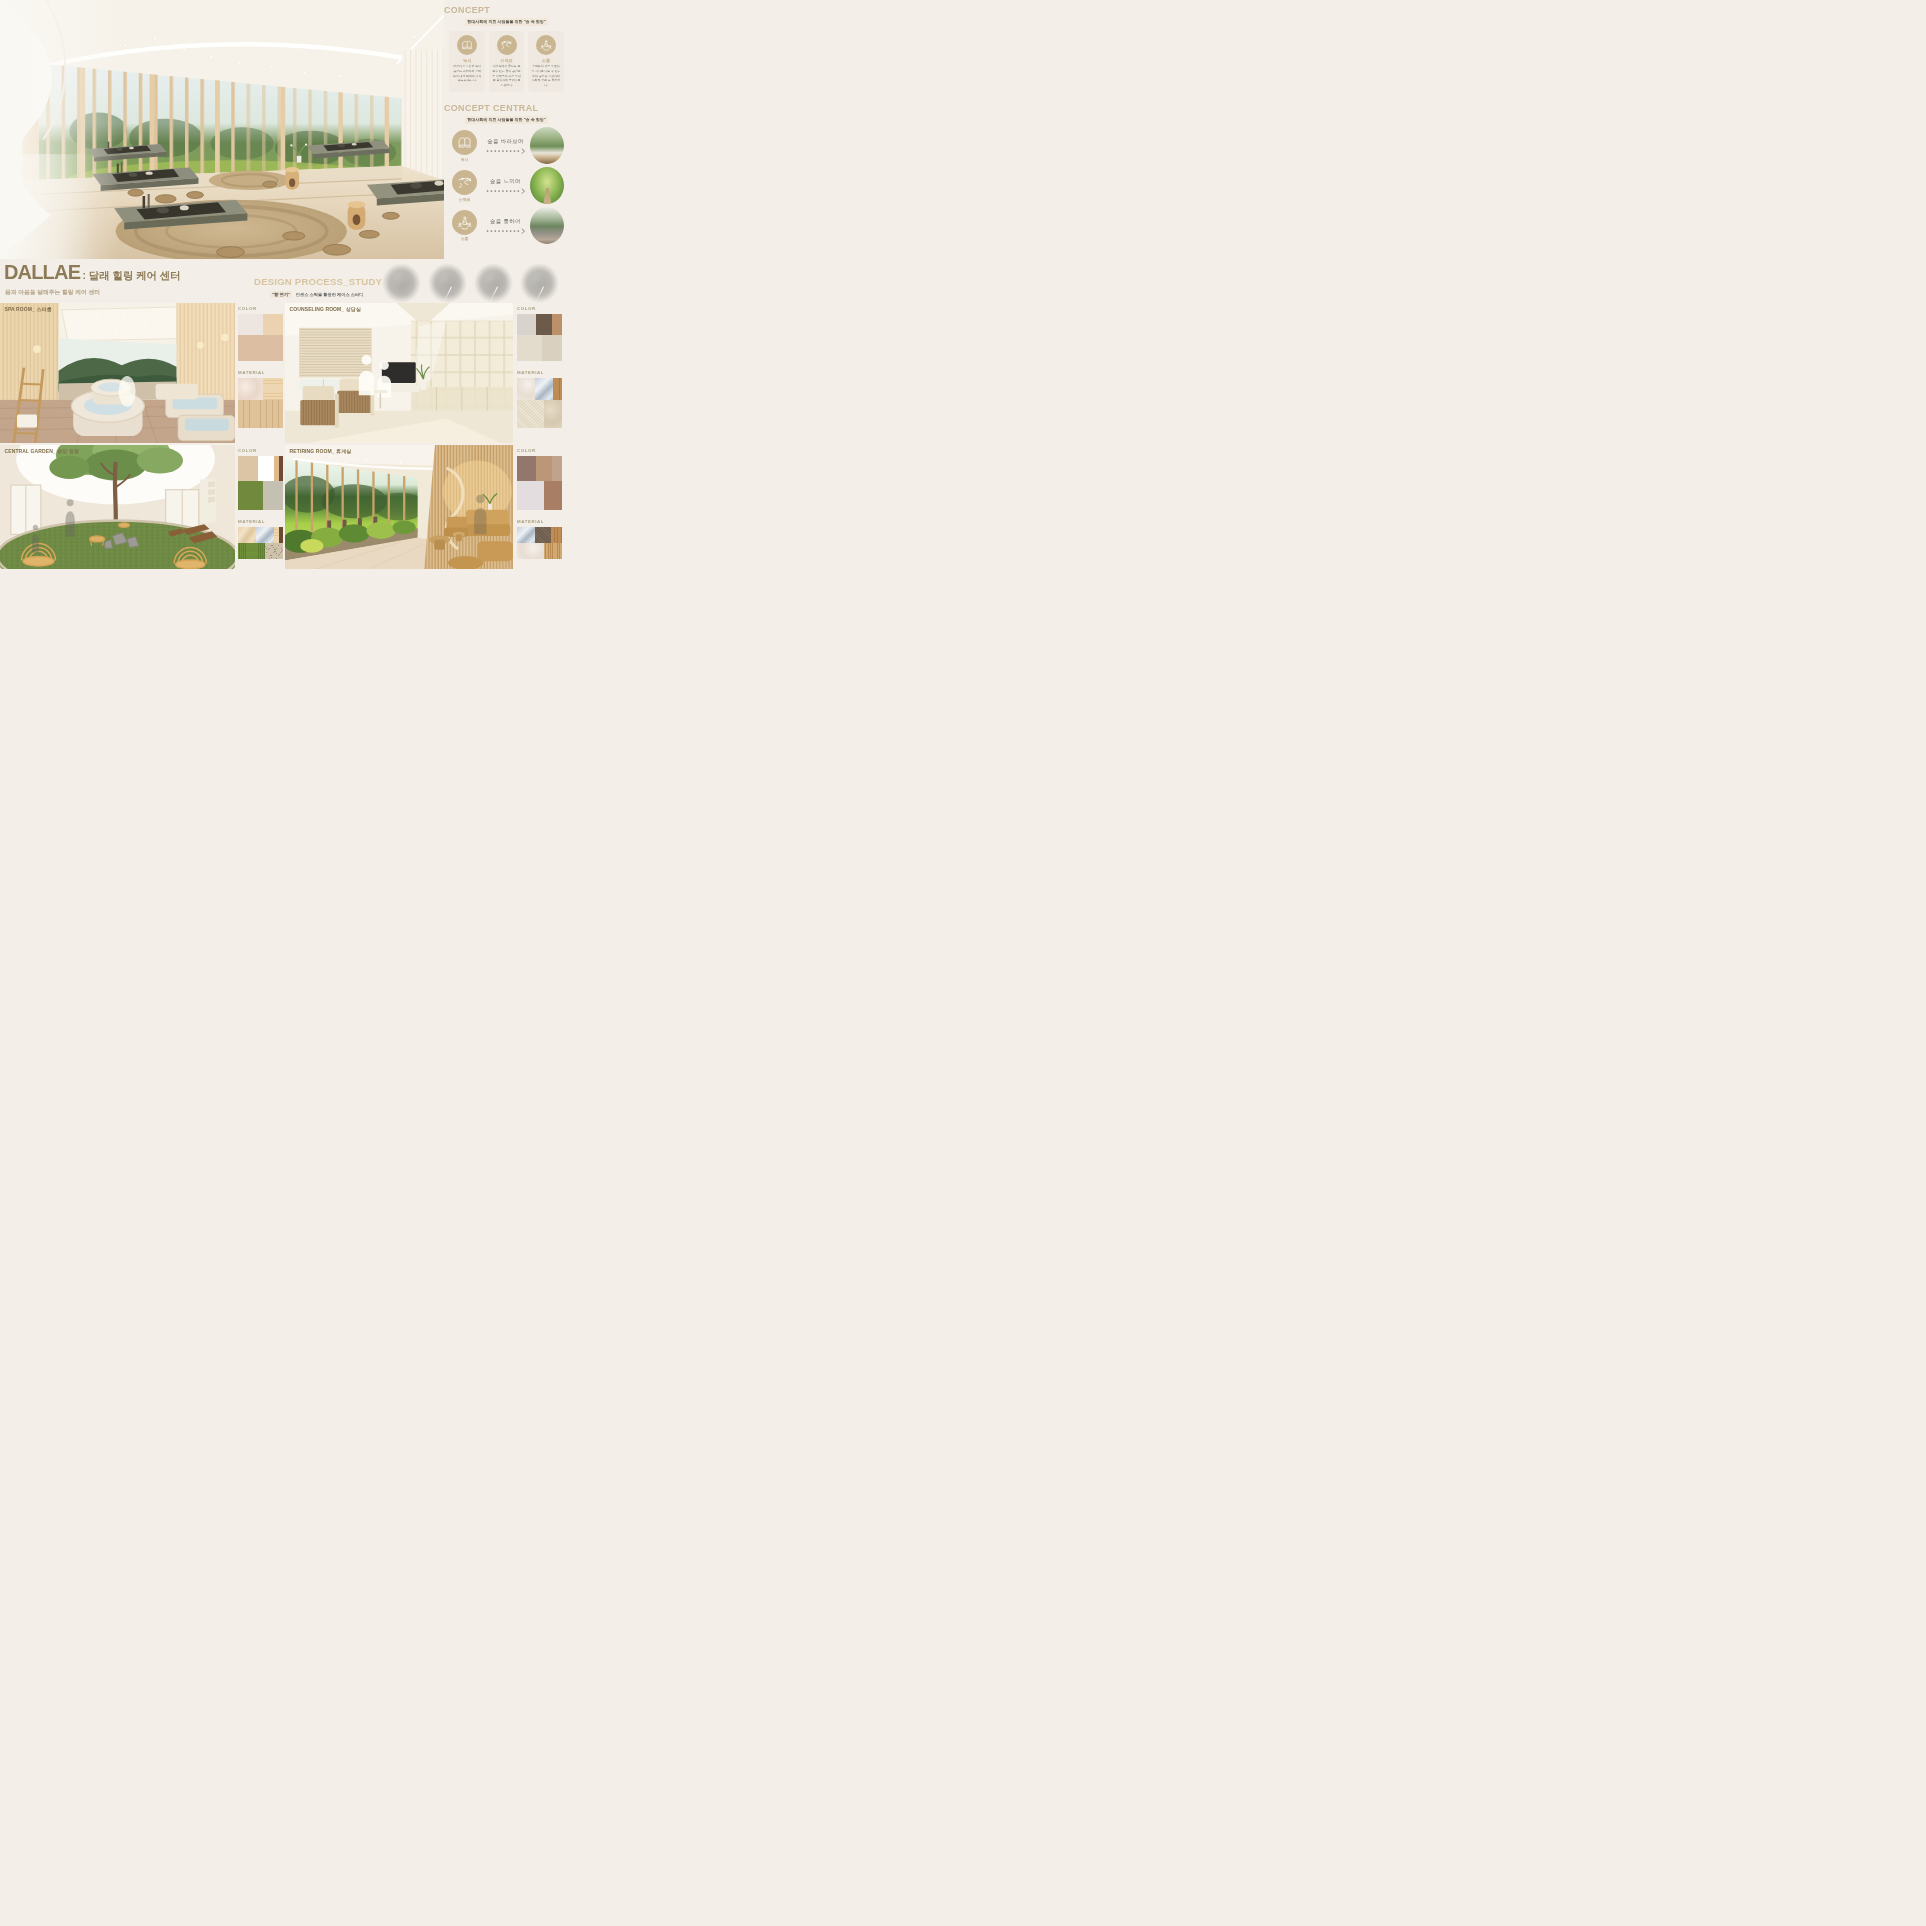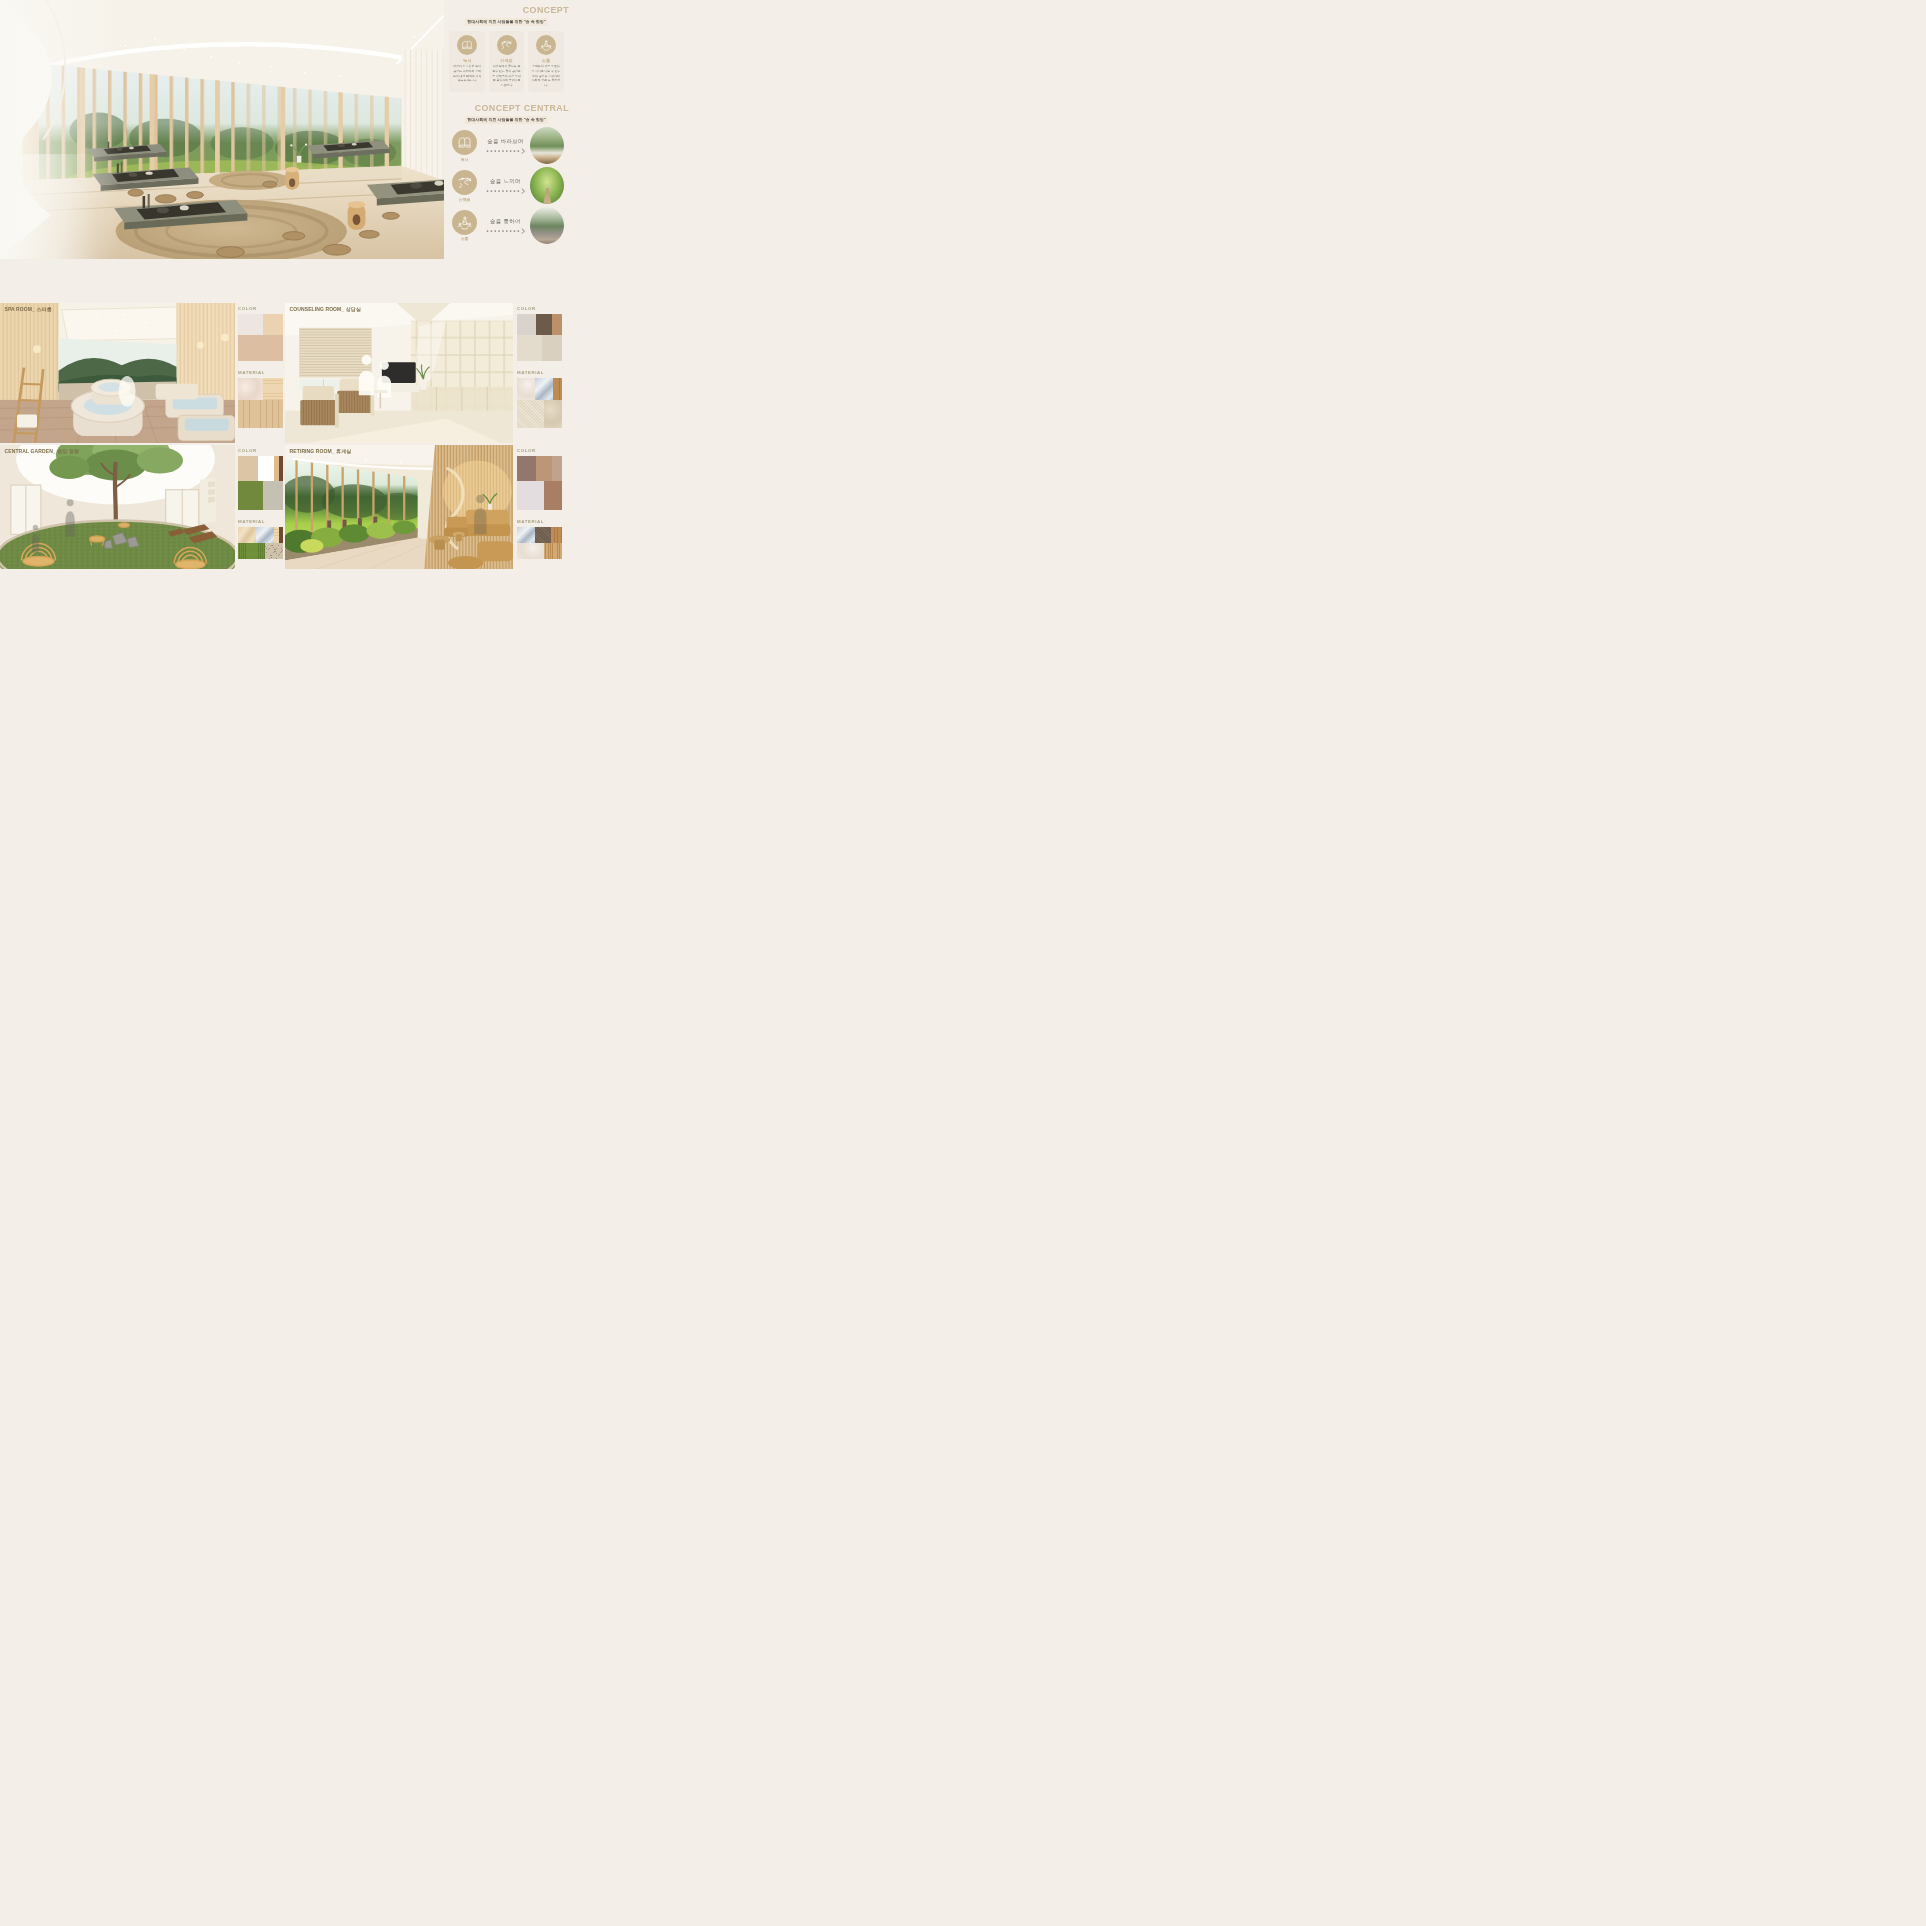--- a/index.html
+++ b/index.html
@@ -12,21 +12,21 @@
   }
   .page{position:absolute;inset:0;}
 
   
   .hero{position:absolute;left:0;top:0;width:444px;height:259px;}
   .hero svg{display:block;width:100%;height:100%;}
 
   
   .side{position:absolute;left:444px;top:0;width:125px;height:259px;}
   .sec-title{
-    text-align:right;font-weight:bold;font-size:8.9px;letter-spacing:0.4px;
+    text-align:left;font-weight:bold;font-size:8.9px;letter-spacing:0.4px;
     color:#C9B796;margin:0;
   }
   .concept .sec-title{padding-top:5px;}
   .hl-wrap{display:flex;justify-content:center;margin-top:2.7px;}
   .hl{
     background:#F1E8D9;color:#55534E;font-weight:bold;font-size:4px;
     padding:1.5px 2.7px;letter-spacing:0;white-space:nowrap;
   }
   .cards{display:flex;gap:3.9px;padding:0 5.4px;margin-top:5px;}
   .card{
@@ -461,20 +461,36 @@
                 <circle cx="84" cy="8" r="2.3"></circle>
               </g>
             <path d="M93,2 L100,8 L93,14" stroke="#8a8a86" stroke-width="2.6" fill="none"></path>
           </svg>
         </div>
         <div class="pphoto pp-glass-forest-lounge"></div>
       </div>
     </section>
   </aside>
 
+  <div class="titleband">
+    <div class="dallae">
+      <span class="en">DALLAE</span>
+      <span class="kr">: 달래 힐링 케어 센터</span>
+    </div>
+    <div class="dallae-sub">몸과 마음을 달래주는 힐링 케어 센터</div>
+    <div class="dps">DESIGN PROCESS_STUDY</div>
+    <div class="dps-sub">
+      <span class="tag">"향 연기"</span>
+      <span class="txt">인센스 스틱을 활용한 케이스 스터디</span>
+    </div>
+    <div class="smoke" style="left:382px;top:3.9px;"></div>
+    <div class="smoke stick" style="left:428px;top:3.9px;"></div>
+    <div class="smoke stick" style="left:474px;top:3.9px;"></div>
+    <div class="smoke stick" style="left:520px;top:3.9px;"></div>
+  </div>
 
   <div class="room room-spa">
     <svg viewBox="0 0 610 364" preserveAspectRatio="none">
       <defs>
         <pattern id="spaSlat" width="10" height="8" patternUnits="userSpaceOnUse">
           <rect width="10" height="8" fill="#ecd6ae"></rect>
             <rect x="7" width="2" height="8" fill="#d8ba8e"></rect>
         </pattern>
         <pattern id="spaSlatR" width="10" height="8" patternUnits="userSpaceOnUse">
           <rect width="10" height="8" fill="#f1ddb9"></rect>

